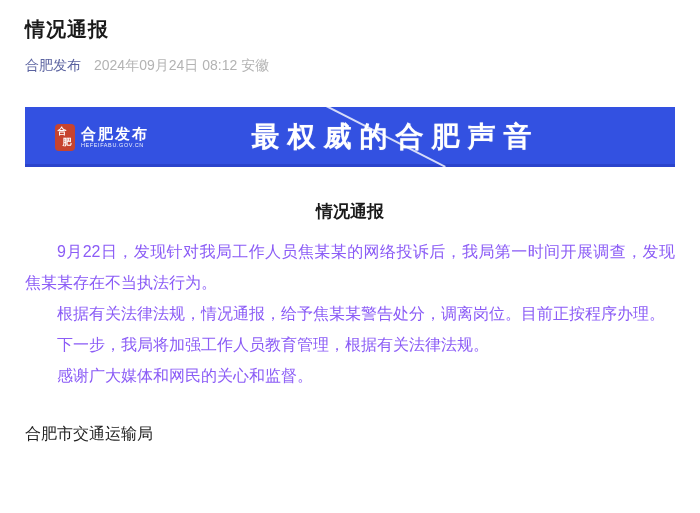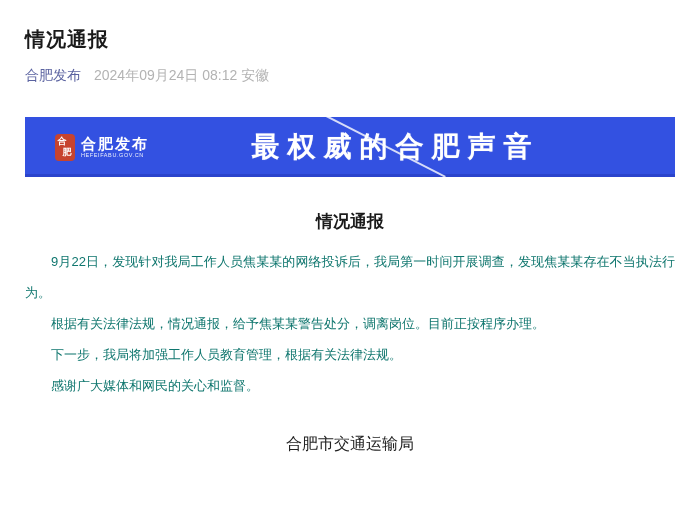--- a/index.html
+++ b/index.html
@@ -2,21 +2,21 @@
 <html><head>
 <meta charset="utf-8">
 <style>
   html, body { margin: 0; padding: 0; background: #ffffff; }
   body {
     width: 700px; height: 513px;
     font-family: "Liberation Sans", "DejaVu Sans", sans-serif;
     color: #222222;
     overflow: hidden;
   }
-  .page { padding: 16px 25px; }
+  .page { padding: 6px 25px; }
 
   
   .page-title {
     margin: 0; padding-top: 10px;
     font-size: 20px; font-weight: bold; color: #1a1a1a;
     letter-spacing: 1px;
   }
 
   
   .meta {
@@ -87,29 +87,29 @@
 
   
   .article { margin-top: 33px; }
   .article-heading {
     margin: 0 0 13px 0;
     text-align: center;
     font-size: 17px; font-weight: bold; color: #1a1a1a;
   }
   .article p {
     margin: 0;
-    font-size: 13px;
+    font-size: 16px;
     line-height: 31px;
-    color: #0f766e;
+    color: #8b5cf6;
     text-indent: 2em;
     text-align: justify;
   }
   .signature-block {
     margin-top: 27px;
-    text-align: center;
+    text-align: left;
     font-size: 16px;
     line-height: 32px;
     color: #222222;
   }
 </style>
 </head>
 <body>
 
 <div class="page">
 

